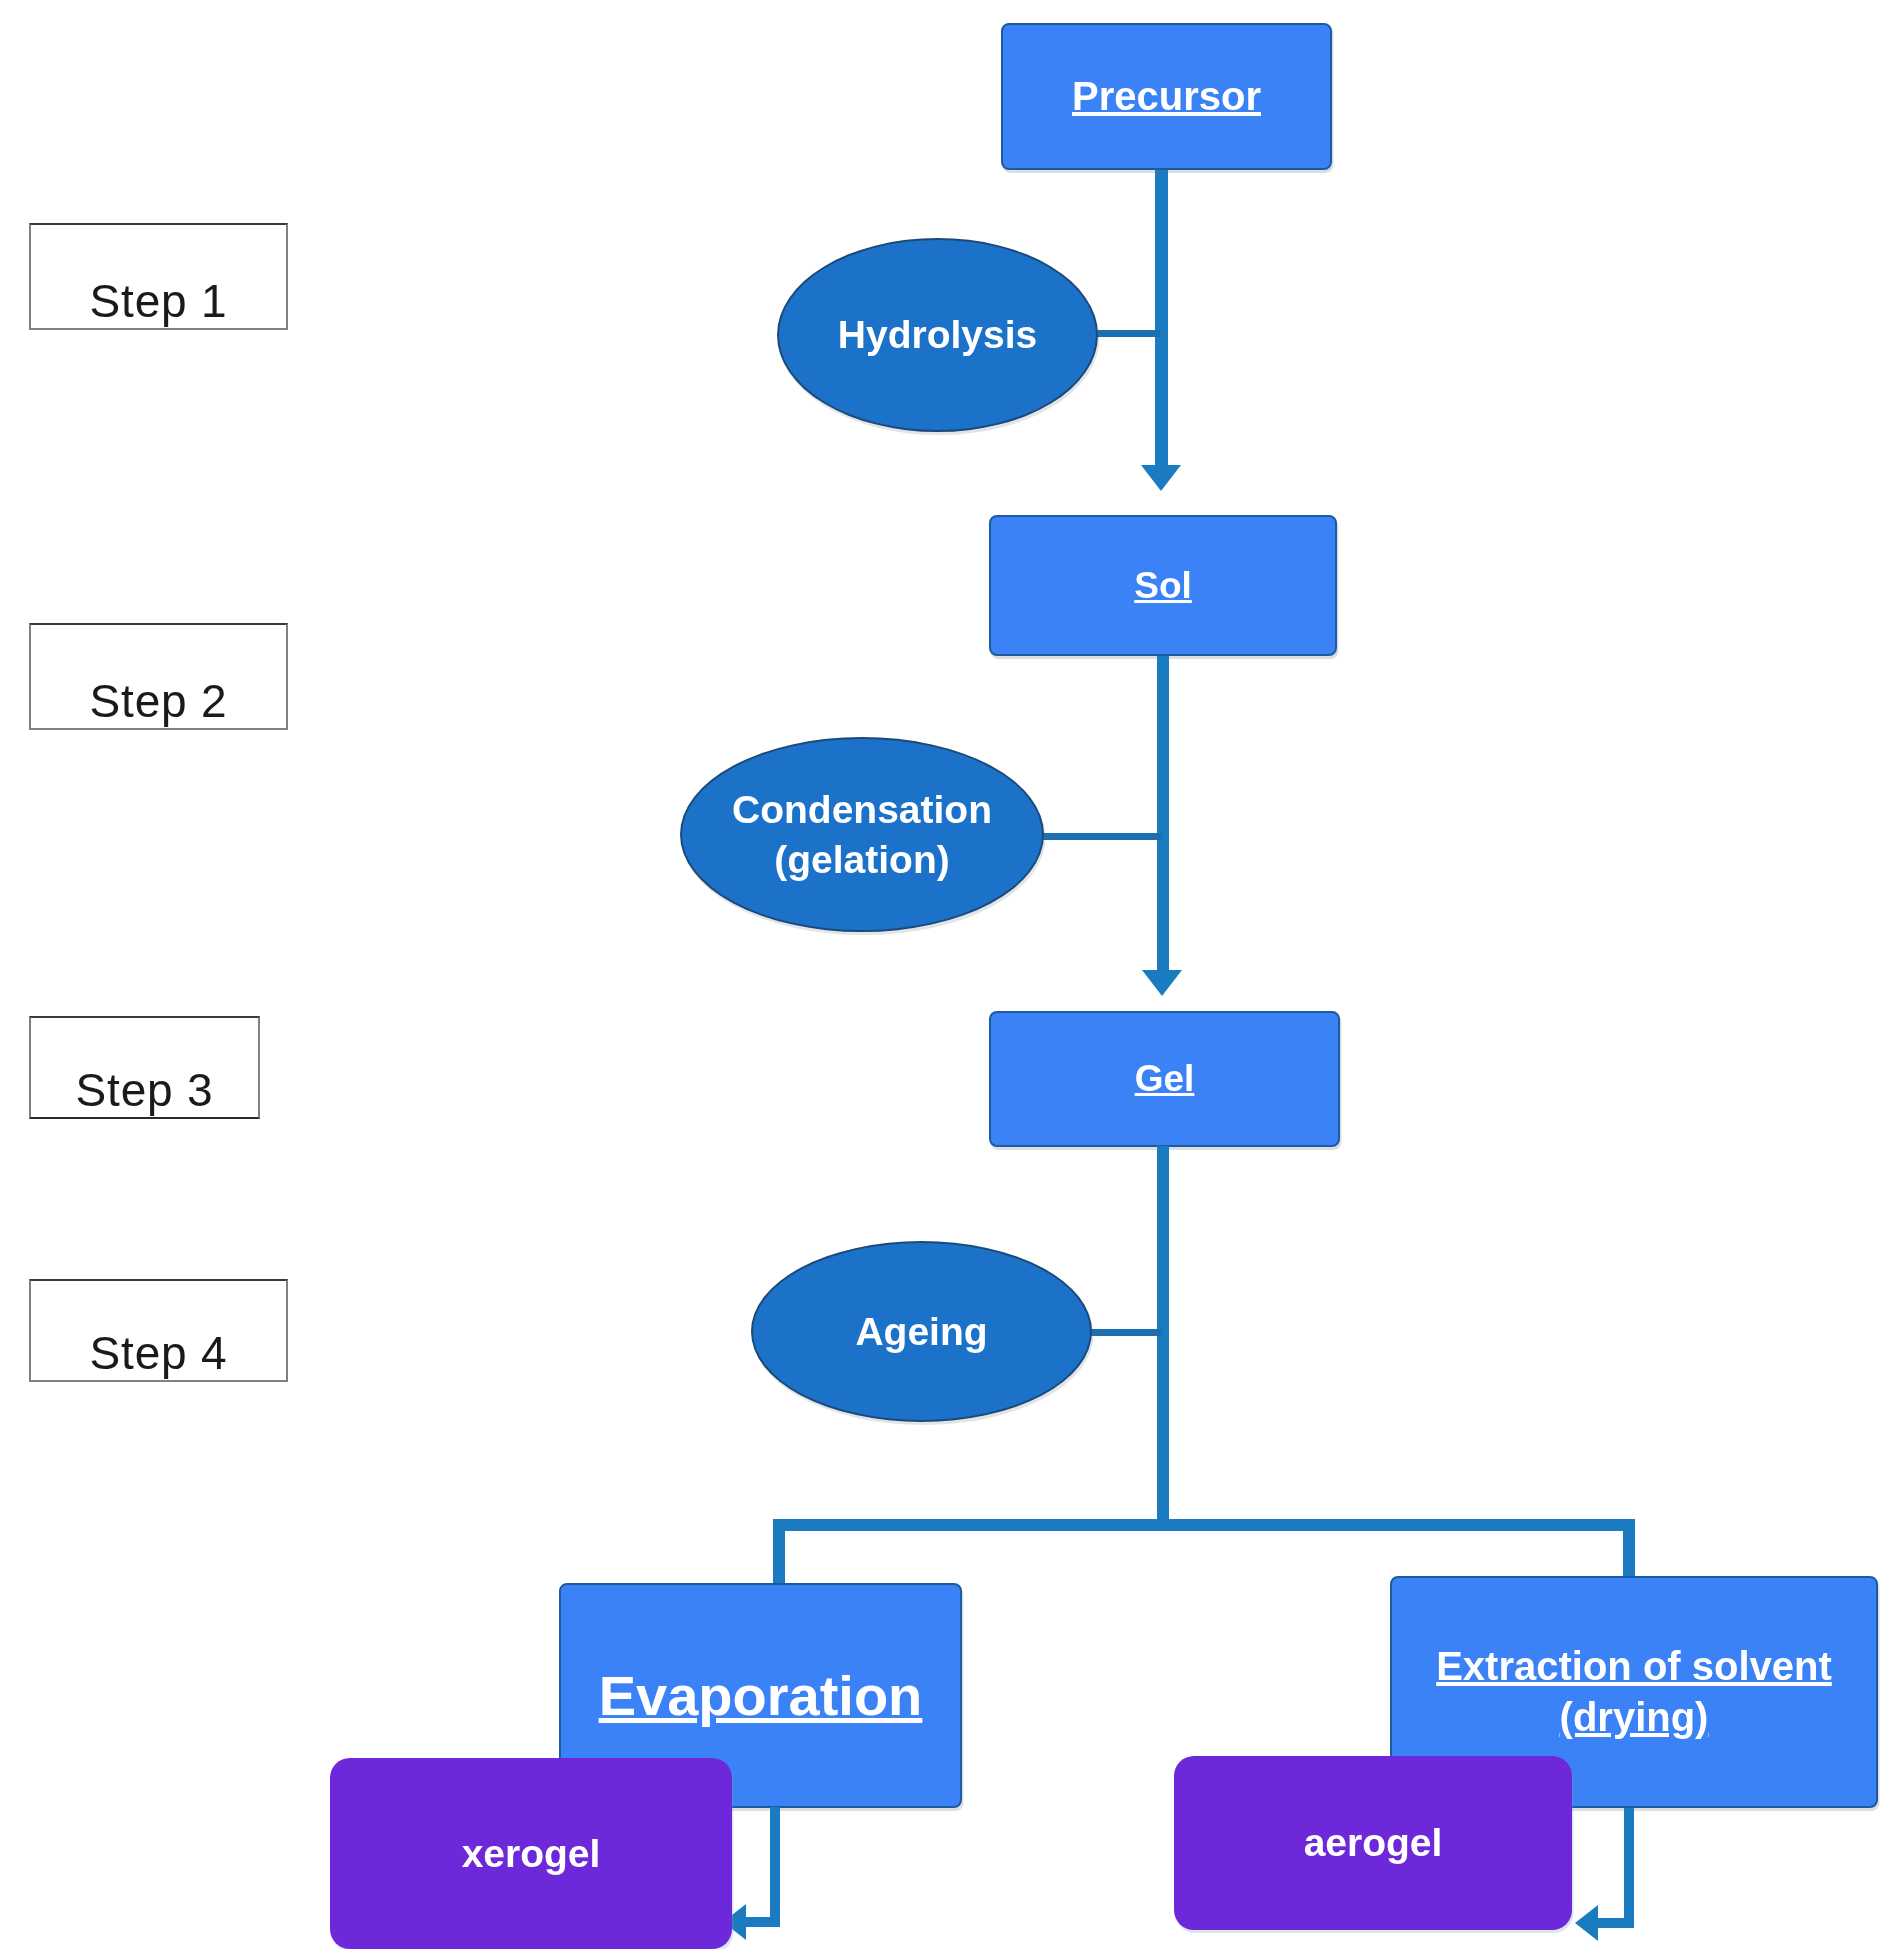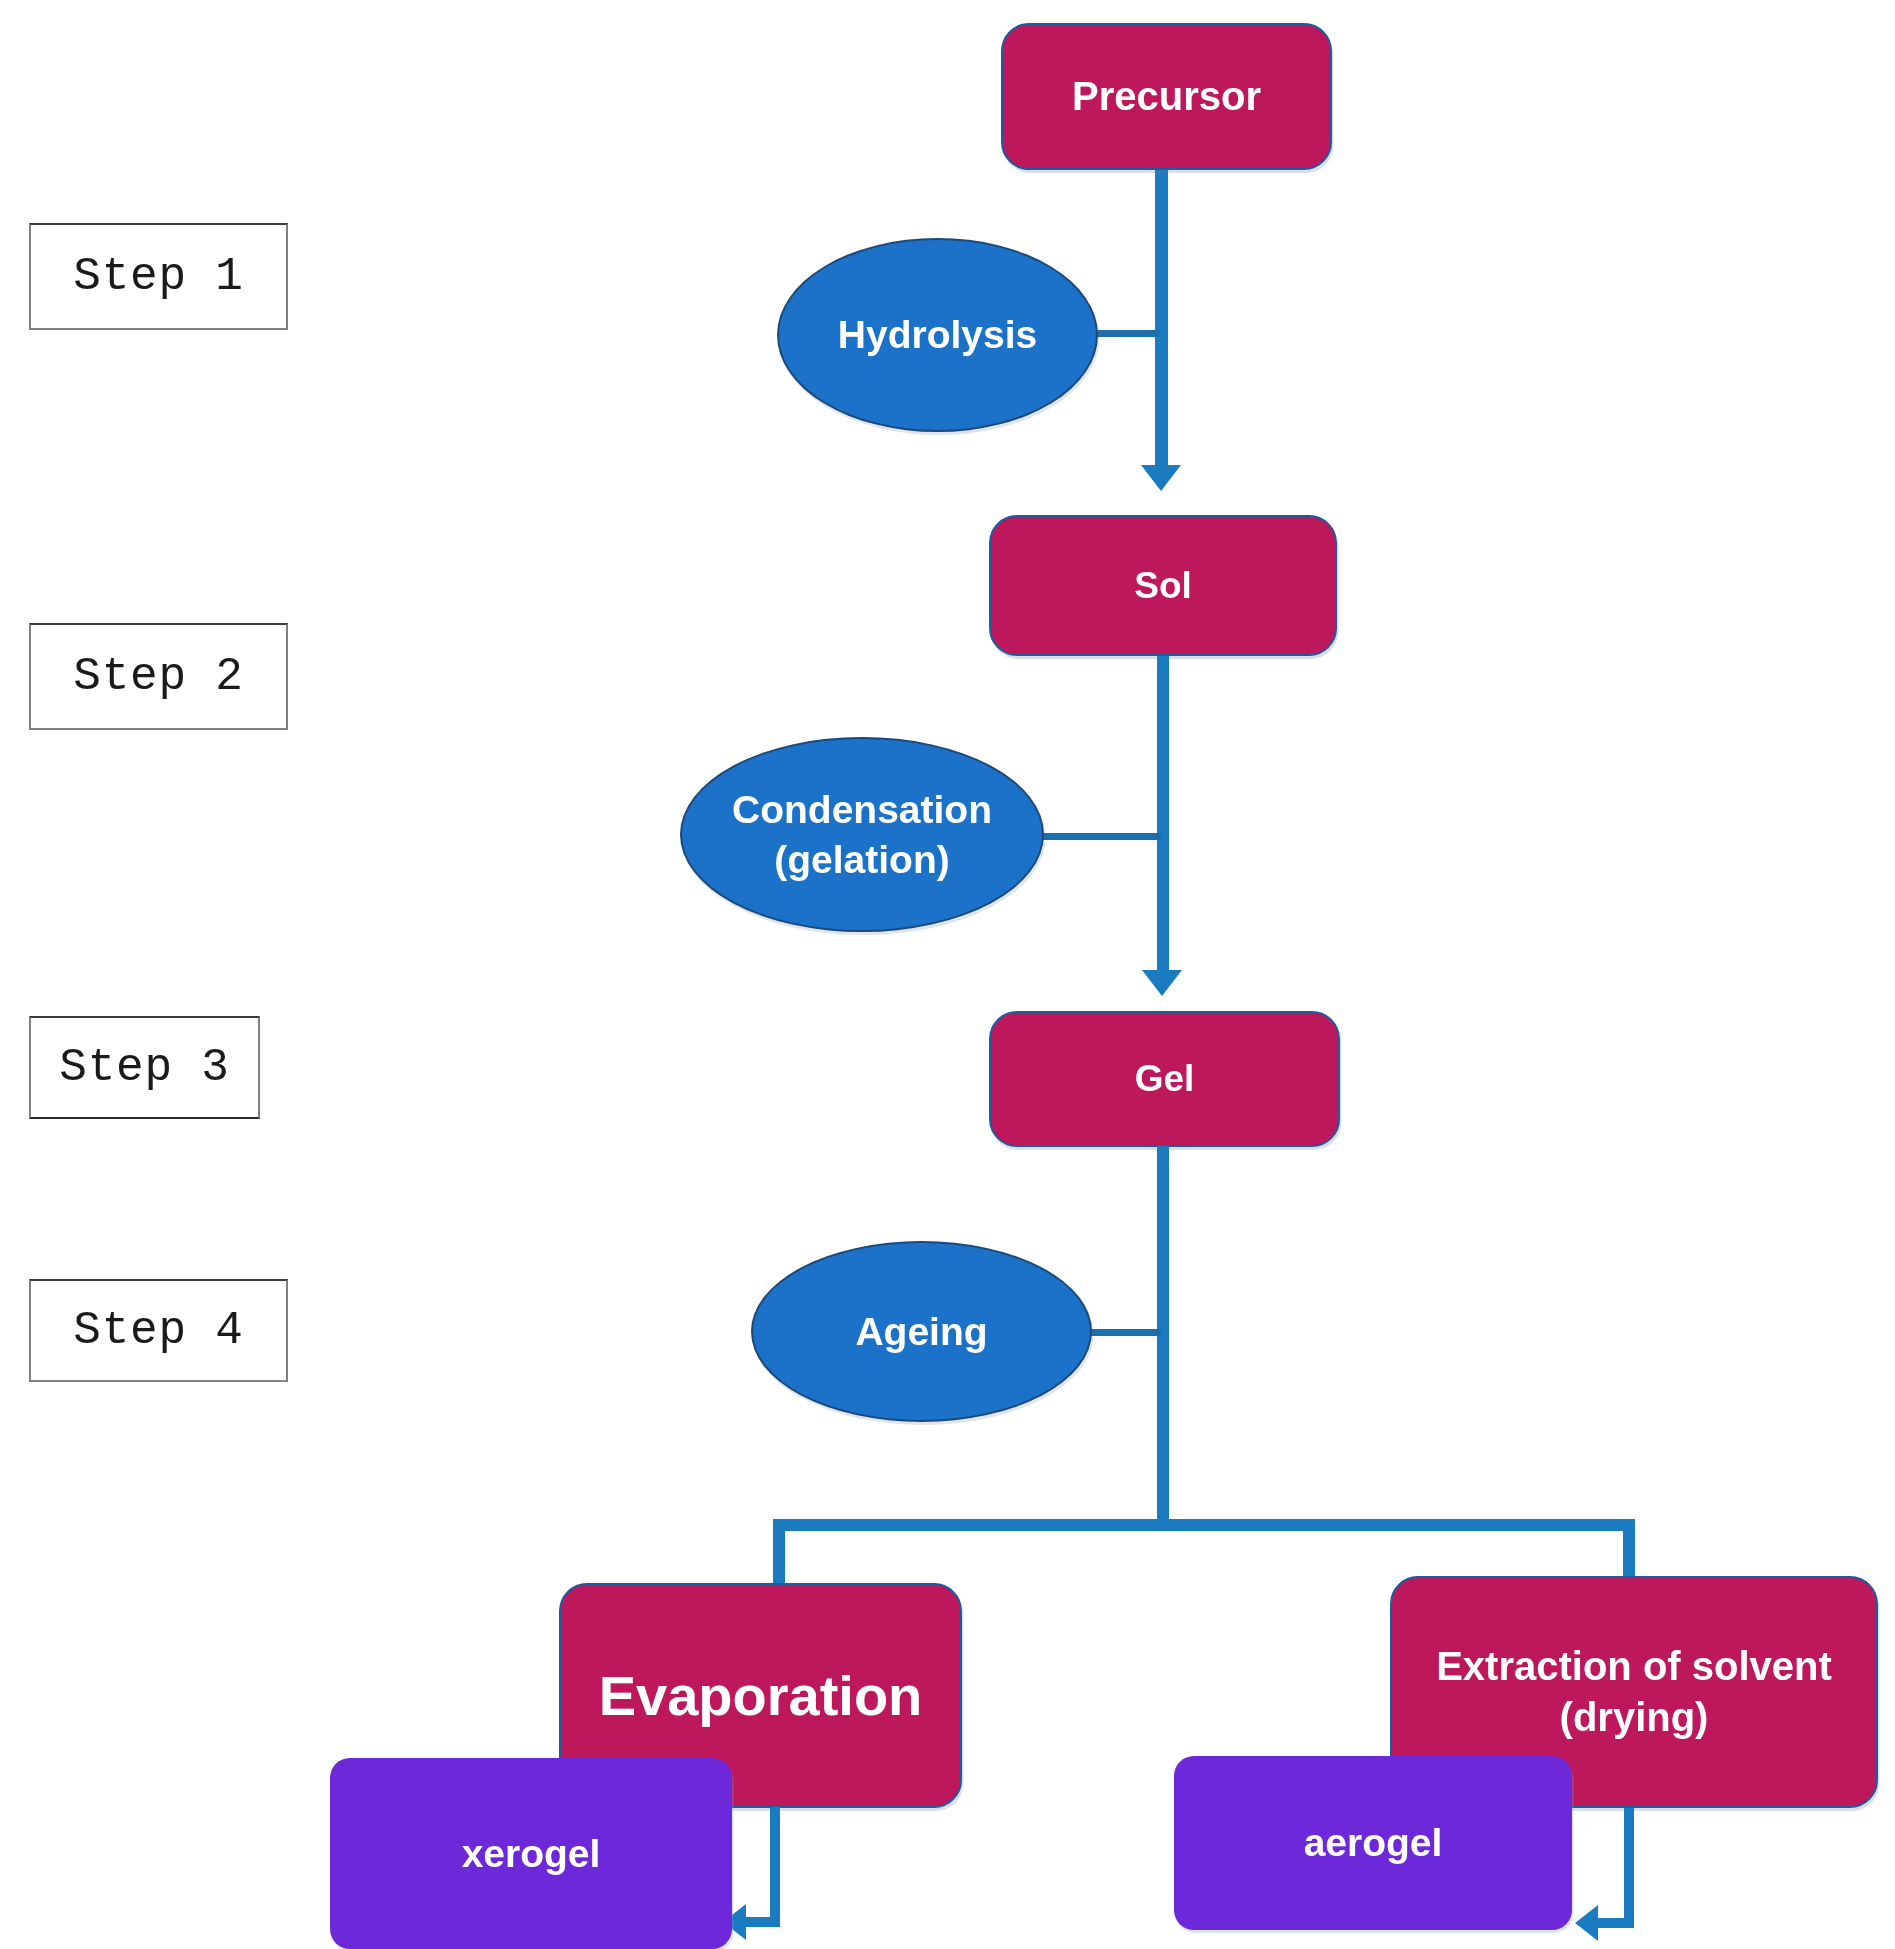--- a/index.html
+++ b/index.html
@@ -19,23 +19,23 @@
   }
 
   
   .step-box {
     position: absolute;
     box-sizing: border-box;
     background: #ffffff;
     border: 2.3px solid #808080;
     border-top-color: #3a3a3a;
     display: flex;
-    align-items: center;
+    align-items: flex-end;
     justify-content: center;
-    font-family: Liberation Mono, monospace;
+    font-family: Liberation Sans, sans-serif;
     font-size: 46px;
     color: #1a1a1a;
     letter-spacing: 0.8px;
   }
   .step-box.dark-bottom {
     border-bottom-color: #2b2b2b;
   }
 
   
   .node {
@@ -44,24 +44,25 @@
     display: flex;
     align-items: center;
     justify-content: center;
     text-align: center;
     color: #ffffff;
     font-family: "Liberation Sans", sans-serif;
     font-weight: 700;
     line-height: 1.28;
   }
   .rect {
-    background: #be185d;
+    background: #3b82f6;
     border: 2.3px solid #1b5b9e;
-    border-radius: 28px;
+    border-radius: 8px;
     box-shadow: 1.5px 3.1px 0 rgba(90,110,130,0.22);
+    text-decoration: underline;
   }
   .rect-light {
     background: #6d28d9;
     border: none;
     border-radius: 20px;
     box-shadow: 1.5px 3.1px 0 rgba(120,160,200,0.28);
   }
   .ellipse {
     background: #1B72C8;
     border: 2.3px solid #1b4a7a;

